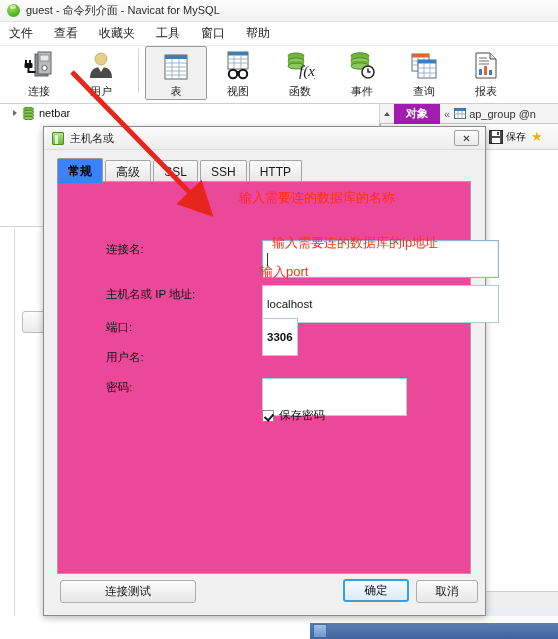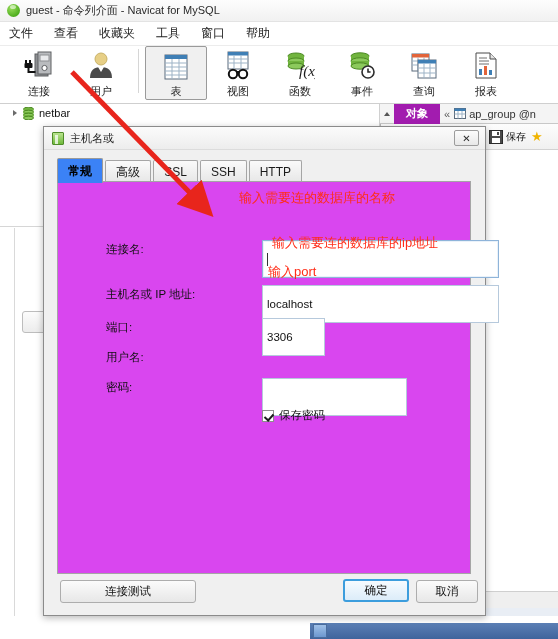--- a/index.html
+++ b/index.html
@@ -169,21 +169,21 @@
     background: linear-gradient(#fafafa,#e6e6e6);
     margin-right: 2px; border-radius: 2px 2px 0 0;
   }
   .tab.active {
     background: #3b82f6; font-weight: bold; height: 25px; color: #000;
     border-color: #9a9a9a; position: relative; z-index: 3;
   }
 
   .panel {
     position: absolute; left: 13px; top: 31px; width: 414px; height: 393px;
-    background: #d946ef; border: 1px solid #a5a5a5;
+    background: #ec4899; border: 1px solid #a5a5a5;
   }
 
   .field-row { position: absolute; display: flex; align-items: center; }
   .fld-label { font-size: 11.5px; color: #111; white-space: nowrap; }
   .fld-input {
     border: 1px solid #b6c9dc; background: #ffffff;
     font-size: 11.5px; color: #111; padding: 18px 4px; height: 21px;
     display: flex; align-items: center; font-family: "Liberation Sans", sans-serif;
   }
   .fld-input.focused { border: 1px solid #8fb4d9; box-shadow: inset 0 0 0 1px #eaf2fa; }
@@ -469,21 +469,21 @@
         <div class="field-row" style="left:48px; top:105px;">
           <span class="fld-label">主机名或 IP 地址:</span>
         </div>
         <div class="fld-input" style="position:absolute; left:204px; top:103px; width:237px;">
           <span>localhost</span>
         </div>
 
         <div class="field-row" style="left:48px; top:138px;">
           <span class="fld-label">端口:</span>
         </div>
-        <div class="fld-input" style="position:absolute; left:204px; top:136px; width:63px;">
+        <div class="fld-input" style="position:absolute; left:204px; top:136px; width:36px;font-weight:bold;">
           <span>3306</span>
         </div>
 
         <div class="field-row" style="left:48px; top:168px;">
           <span class="fld-label">用户名:</span>
         </div>
 
         <div class="field-row" style="left:48px; top:198px;">
           <span class="fld-label">密码:</span>
         </div>
@@ -500,21 +500,21 @@
       <div class="btnbar">
         <div class="btn" style="left:16px; top:9px; width:136px;">连接测试</div>
         <div class="btn default" style="left:299px; top:8px; width:66px;">确定</div>
         <div class="btn" style="left:372px; top:9px; width:62px;">取消</div>
       </div>
     </div>
   </div>
 
   <div class="hint" style="left:239px; top:189px;">输入需要连的数据库的名称</div>
   <div class="hint" style="left:272px; top:234px;">输入需要连的数据库的ip地址</div>
-  <div class="hint" style="left:268px; top:263px;">输入port</div>
+  <div class="hint" style="left:260px; top:263px;">输入port</div>
 
   <svg class="arrow-svg">
     <defs>
       <marker id="ah" markerWidth="7" markerHeight="7" refX="2" refY="3.5" orient="auto">
         <path d="M0,0 L7,3.5 L0,7 z" fill="#e8251c"></path>
       </marker>
     </defs>
     <line x1="72" y1="72" x2="196" y2="199" stroke="#e8251c" stroke-width="5" marker-end="url(#ah)"></line>
   </svg>
 

